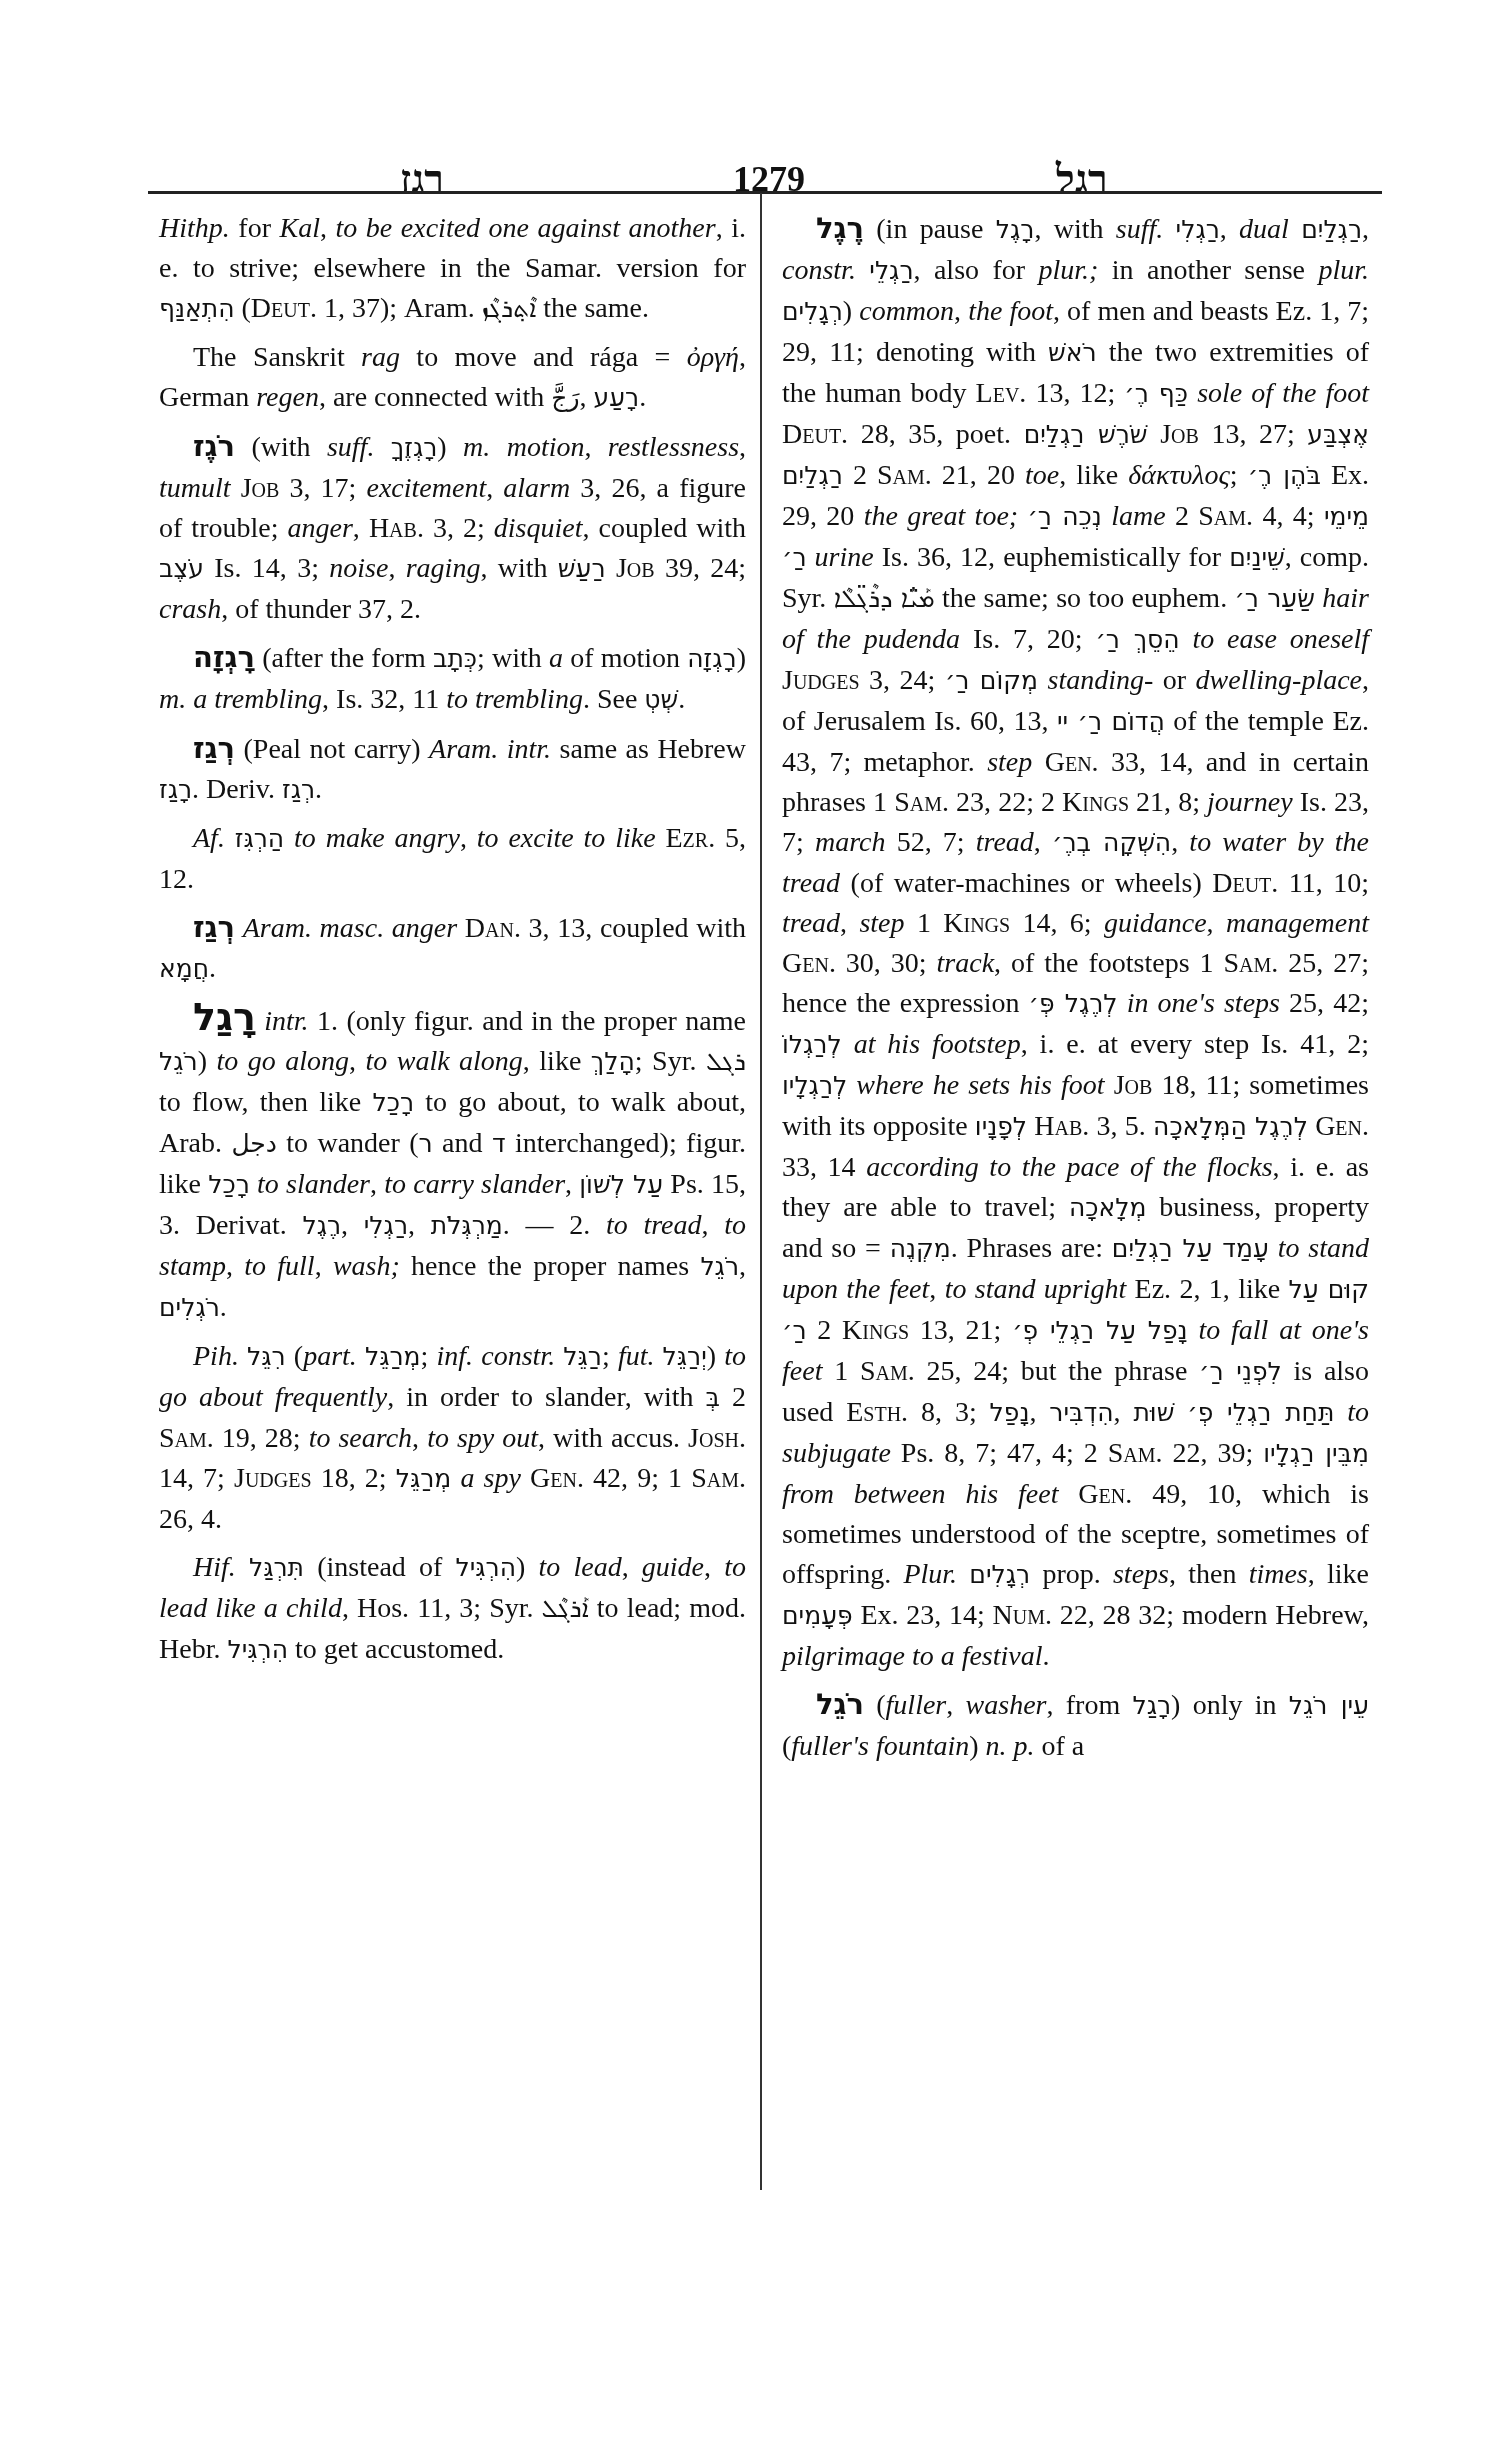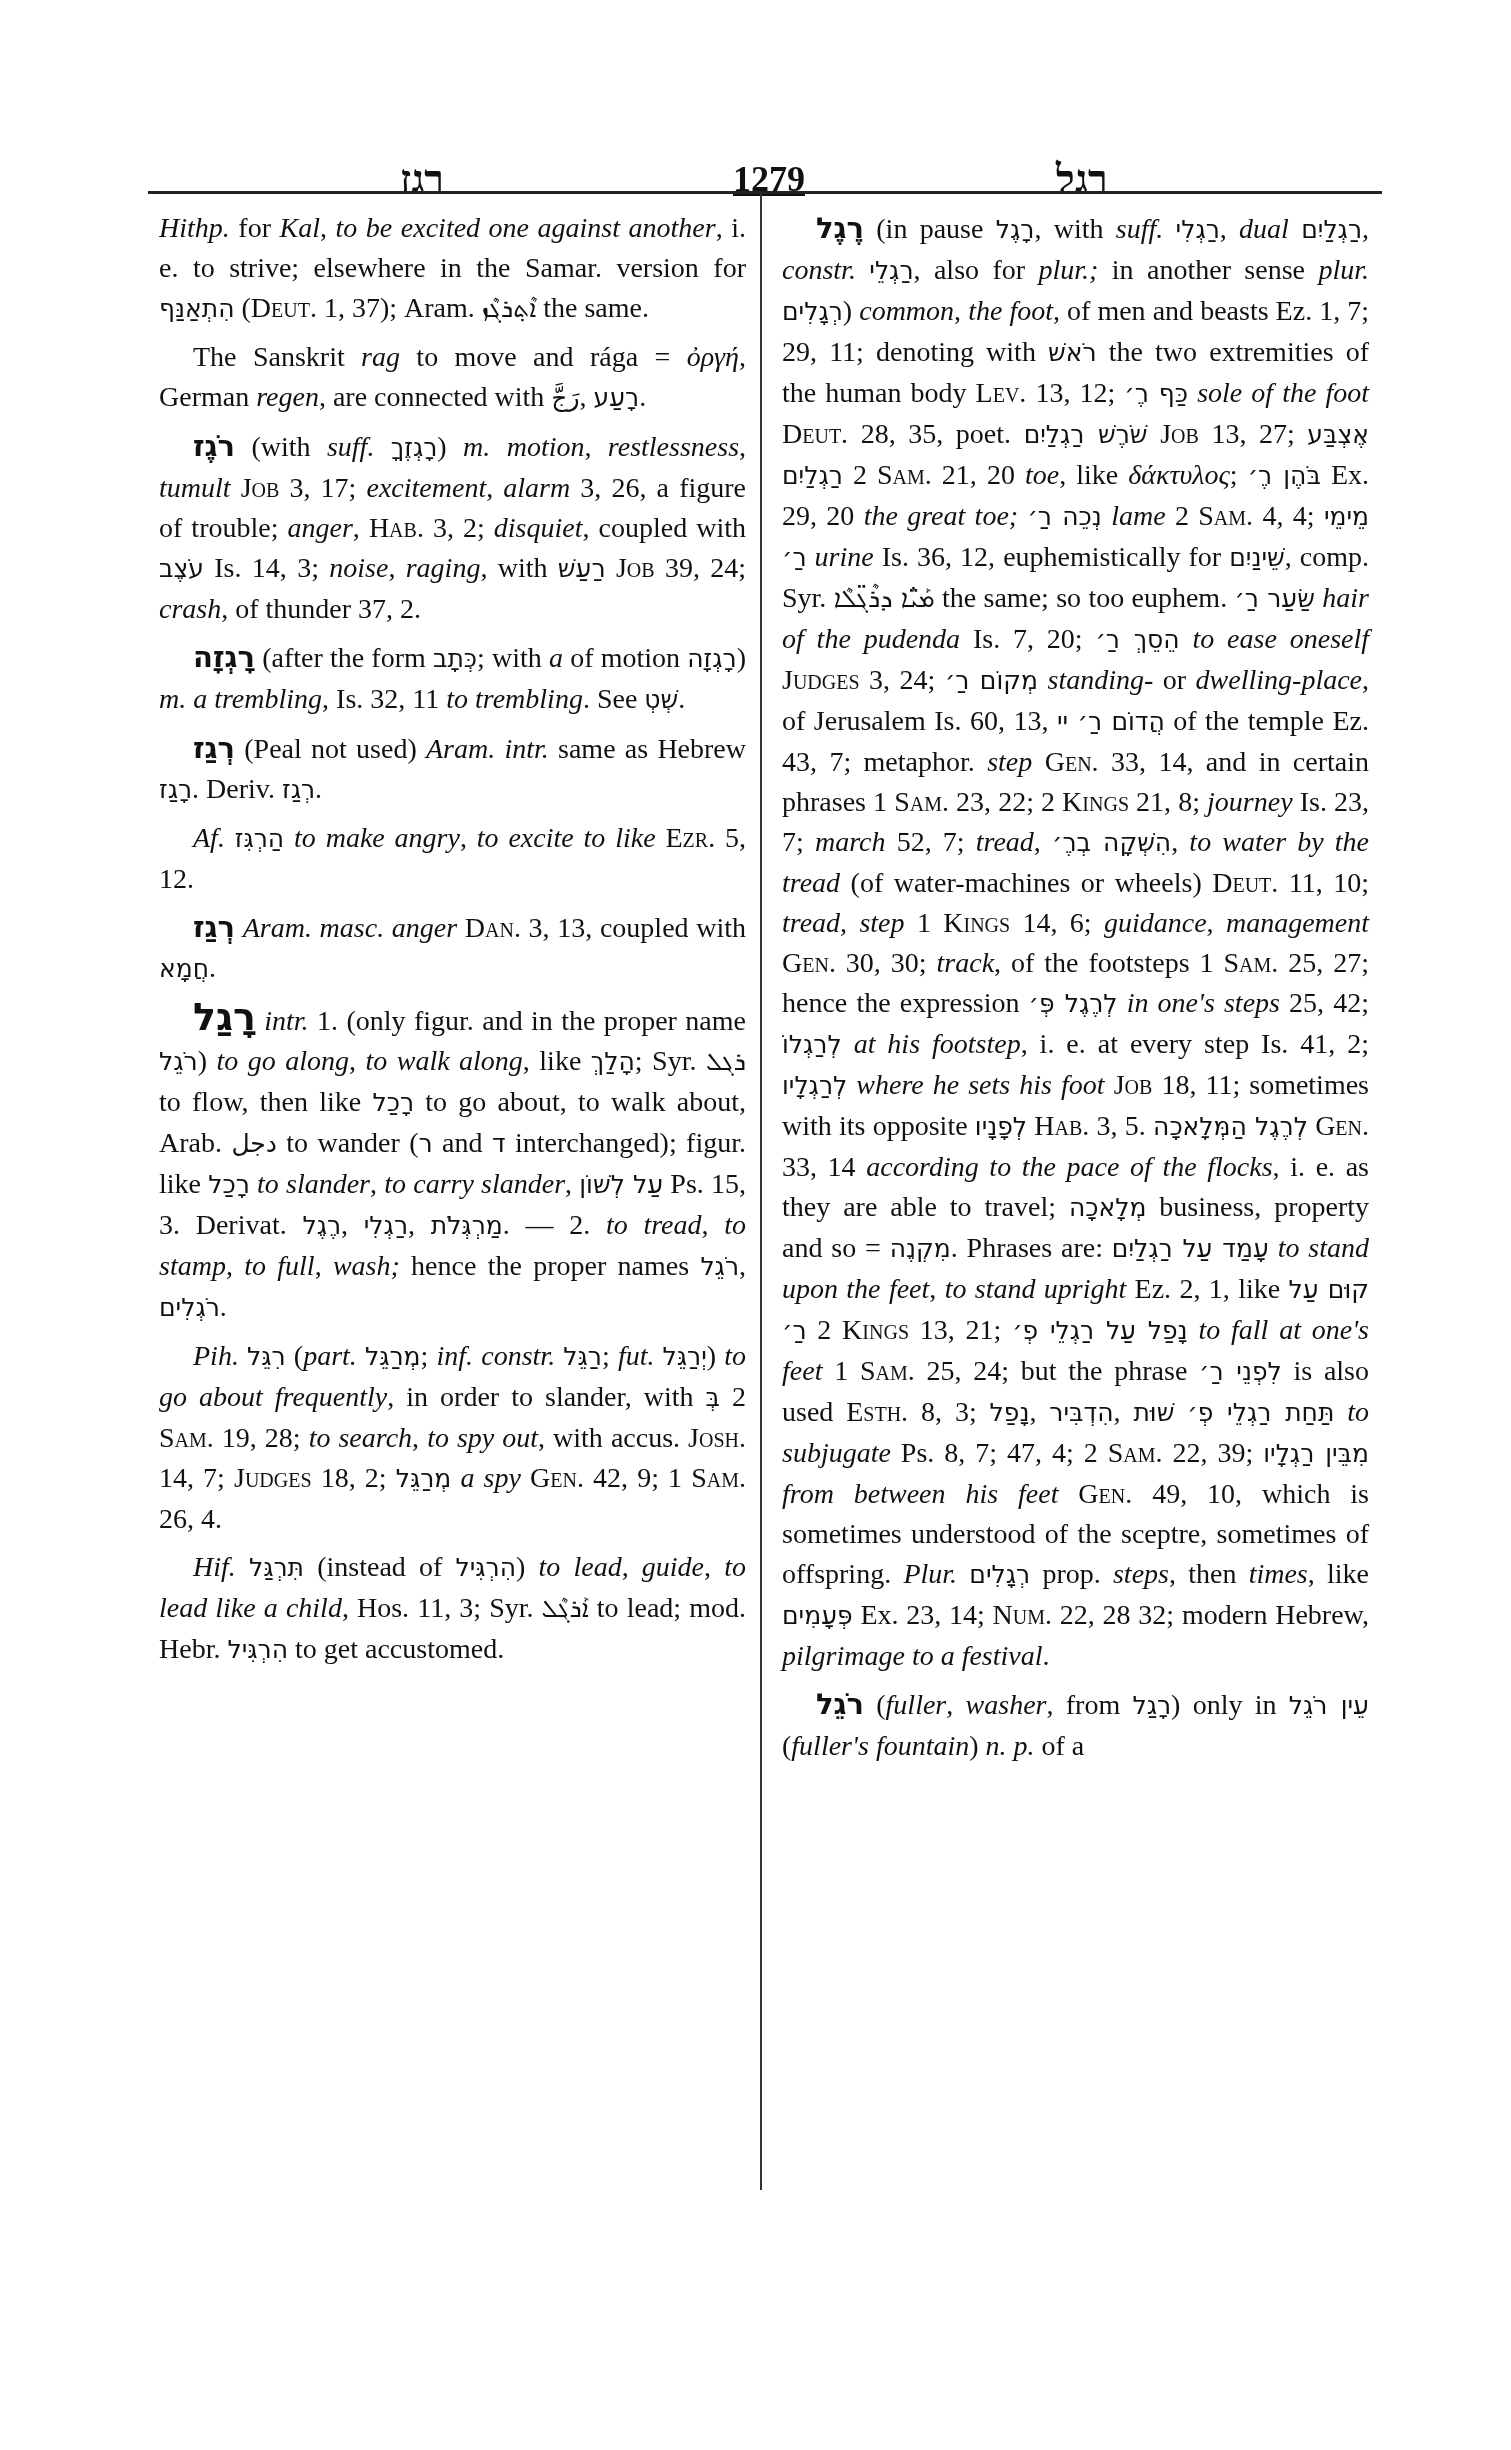--- a/index.html
+++ b/index.html
@@ -1,21 +1,21 @@
 <!DOCTYPE html>
 <html style="font-size:14.4px"><head>
 <meta charset="utf-8">
 <style>
   html, body { margin:0; padding:0; background:#ffffff; }
   body { width:1512px; height:2450px; position:relative; overflow:hidden;
          font-family:"DejaVu Serif","Liberation Serif",serif; color:#111; }
   .page-header { position:absolute; left:148px; top:113px; width:1232px; height:63px;margin-top:39px; }
   .hdr { position:absolute; top:0; font-size:40px; font-weight:bold; line-height:54px; }
   .hdr-left { left:252px; direction:rtl; }
-  .hdr-center { left:558px; width:126px; text-align:center; font-family:"Liberation Serif",serif; font-size:36px;text-decoration:underline; }
+  .hdr-center { left:558px; width:126px; text-align:center; font-family:"Liberation Serif",serif; font-size:36px; }
   .hdr-right { left:908px; direction:rtl; }
   .rule { position:absolute; left:148px; top:191px; width:1234px; height:2.7px; background:#222; }
   .col-rule { position:absolute; left:760px; top:193px; width:1.8px; height:1997px; background:#333; }
   .col { position:absolute; top:200px; width:603px; font-family:"Liberation Serif",serif;
          font-size:28px; line-height:40px; text-align:justify; }
   .col-left { left:151px; }
   .col-right { left:774px; }
   .entry { margin:8px; }
   .indent { text-indent:34px; }
   .entry .seg { }
@@ -35,21 +35,21 @@
   <span class="hdr hdr-right">רגל</span>
 </div>
 <div class="rule"></div>
 <div class="col-rule"></div>
 
 <div class="col col-left" id="col-left">
     <p class="entry"><span class="i">Hithp.</span><span class="seg"> for </span><span class="i">Kal</span><span class="seg">, </span><span class="i">to be excited one against another</span><span class="seg">, i. e. to strive; elsewhere in the Samar. version for </span><span class="heb">הִתְאַנַּף</span><span class="seg"> (</span><span class="sc">Deut.</span><span class="seg"> 1, 37); Aram. </span><span class="oth">ܐܶܬ݂ܪܓܶܙ</span><span class="seg"> the same.</span></p>
     <p class="entry indent"><span class="seg">The Sanskrit </span><span class="i">rag</span><span class="seg"> to move and rága = </span><span class="i">ὀργή</span><span class="seg">, German </span><span class="i">regen</span><span class="seg">, are connected with </span><span class="oth">رَجَّ</span><span class="seg">, </span><span class="heb">רָעַע</span><span class="seg">.</span></p>
     <p class="entry indent"><span class="hw">רֹגֶז</span><span class="seg"> (with </span><span class="i">suff.</span><span class="seg"> </span><span class="heb">רָגְזֶךָ</span><span class="seg">) </span><span class="i">m. motion</span><span class="seg">, </span><span class="i">restlessness</span><span class="seg">, </span><span class="i">tumult</span><span class="seg"> </span><span class="sc">Job</span><span class="seg"> 3, 17; </span><span class="i">excitement</span><span class="seg">, </span><span class="i">alarm</span><span class="seg"> 3, 26, a figure of trouble; </span><span class="i">anger</span><span class="seg">, </span><span class="sc">Hab.</span><span class="seg"> 3, 2; </span><span class="i">disquiet</span><span class="seg">, coupled with </span><span class="heb">עֹצֶב</span><span class="seg"> Is. 14, 3; </span><span class="i">noise</span><span class="seg">, </span><span class="i">raging</span><span class="seg">, with </span><span class="heb">רַעַשׁ</span><span class="seg"> </span><span class="sc">Job</span><span class="seg"> 39, 24; </span><span class="i">crash</span><span class="seg">, of thunder 37, 2.</span></p>
     <p class="entry indent"><span class="hw">רָגְזָה</span><span class="seg"> (after the form </span><span class="heb">כְּתָב</span><span class="seg">; with </span><span class="i">a</span><span class="seg"> of motion </span><span class="heb">רָגְזָה</span><span class="seg">) </span><span class="i">m. a trembling</span><span class="seg">, Is. 32, 11 </span><span class="i">to trembling</span><span class="seg">. See </span><span class="heb">שְׁטְ</span><span class="seg">.</span></p>
-    <p class="entry indent"><span class="hw">רְגַז</span><span class="seg"> (Peal not used) </span><span class="i">Aram. intr.</span><span class="seg"> same as Hebrew </span><span class="heb">רָגַז</span><span class="seg">. Deriv. </span><span class="heb">רְגַז</span><span class="seg">.</span></p>
+    <p class="entry indent"><span class="hw">רְגַז</span><span class="seg"> (Peal not carry) </span><span class="i">Aram. intr.</span><span class="seg"> same as Hebrew </span><span class="heb">רָגַז</span><span class="seg">. Deriv. </span><span class="heb">רְגַז</span><span class="seg">.</span></p>
     <p class="entry indent"><span class="i">Af.</span><span class="seg"> </span><span class="heb">הַרְגִּז</span><span class="seg"> </span><span class="i">to make angry</span><span class="seg">, </span><span class="i">to excite to like</span><span class="seg"> </span><span class="sc">Ezr.</span><span class="seg"> 5, 12.</span></p>
     <p class="entry indent"><span class="hw">רְגַז</span><span class="seg"> </span><span class="i">Aram. masc. anger</span><span class="seg"> </span><span class="sc">Dan.</span><span class="seg"> 3, 13, coupled with </span><span class="heb">חֲמָא</span><span class="seg">.</span></p>
     <p class="entry indent"><span class="hw hw-big">רָגַל</span><span class="seg"> </span><span class="i">intr.</span><span class="seg"> 1. (only figur. and in the proper name </span><span class="heb">רֹגֵל</span><span class="seg">) </span><span class="i">to go along</span><span class="seg">, </span><span class="i">to walk along</span><span class="seg">, like </span><span class="heb">הָלַךְ</span><span class="seg">; Syr. </span><span class="oth">ܪܓܠ</span><span class="seg"> to flow, then like </span><span class="heb">רָכַל</span><span class="seg"> to go about, to walk about, Arab. </span><span class="oth">دجل</span><span class="seg"> to wander (</span><span class="heb">ר</span><span class="seg"> and </span><span class="heb">ד</span><span class="seg"> interchanged); figur. like </span><span class="heb">רָכַל</span><span class="seg"> </span><span class="i">to slander</span><span class="seg">, </span><span class="i">to carry slander</span><span class="seg">, </span><span class="heb">עַל לְשׁוֹן</span><span class="seg"> Ps. 15, 3. Derivat. </span><span class="heb">רֶגֶל</span><span class="seg">, </span><span class="heb">רַגְלִי</span><span class="seg">, </span><span class="heb">מַרְגְּלֹת</span><span class="seg">. — 2. </span><span class="i">to tread</span><span class="seg">, </span><span class="i">to stamp</span><span class="seg">, </span><span class="i">to full</span><span class="seg">, </span><span class="i">wash;</span><span class="seg"> hence the proper names </span><span class="heb">רֹגֵל</span><span class="seg">, </span><span class="heb">רֹגְלִים</span><span class="seg">.</span></p>
     <p class="entry indent"><span class="i">Pih.</span><span class="seg"> </span><span class="heb">רִגֵּל</span><span class="seg"> (</span><span class="i">part.</span><span class="seg"> </span><span class="heb">מְרַגֵּל</span><span class="seg">; </span><span class="i">inf. constr.</span><span class="seg"> </span><span class="heb">רַגֵּל</span><span class="seg">; </span><span class="i">fut.</span><span class="seg"> </span><span class="heb">יְרַגֵּל</span><span class="seg">) </span><span class="i">to go about frequently</span><span class="seg">, in order to slander, with </span><span class="heb">בְּ</span><span class="seg"> 2 </span><span class="sc">Sam.</span><span class="seg"> 19, 28; </span><span class="i">to search</span><span class="seg">, </span><span class="i">to spy out</span><span class="seg">, with accus. </span><span class="sc">Josh.</span><span class="seg"> 14, 7; </span><span class="sc">Judges</span><span class="seg"> 18, 2; </span><span class="heb">מְרַגֵּל</span><span class="seg"> </span><span class="i">a spy</span><span class="seg"> </span><span class="sc">Gen.</span><span class="seg"> 42, 9; 1 </span><span class="sc">Sam.</span><span class="seg"> 26, 4.</span></p>
     <p class="entry indent"><span class="i">Hif.</span><span class="seg"> </span><span class="heb">תִּרְגַּל</span><span class="seg"> (instead of </span><span class="heb">הִרְגִּיל</span><span class="seg">) </span><span class="i">to lead</span><span class="seg">, </span><span class="i">guide</span><span class="seg">, </span><span class="i">to lead like a child</span><span class="seg">, Hos. 11, 3; Syr. </span><span class="oth">ܐܰܪܓܶܠ</span><span class="seg"> to lead; mod. Hebr. </span><span class="heb">הִרְגִּיל</span><span class="seg"> to get accustomed.</span></p>
   </div>
 <div class="col col-right" id="col-right">
     <p class="entry indent"><span class="hw">רֶגֶל</span><span class="seg"> (in pause </span><span class="heb">רָגֶל</span><span class="seg">, with </span><span class="i">suff.</span><span class="seg"> </span><span class="heb">רַגְלִי</span><span class="seg">, </span><span class="i">dual</span><span class="seg"> </span><span class="heb">רַגְלַיִם</span><span class="seg">, </span><span class="i">constr.</span><span class="seg"> </span><span class="heb">רַגְלֵי</span><span class="seg">, also for </span><span class="i">plur.;</span><span class="seg"> in another sense </span><span class="i">plur.</span><span class="seg"> </span><span class="heb">רְגָלִים</span><span class="seg">) </span><span class="i">common</span><span class="seg">, </span><span class="i">the foot</span><span class="seg">, of men and beasts Ez. 1, 7; 29, 11; denoting with </span><span class="heb">רֹאשׁ</span><span class="seg"> the two extremities of the human body </span><span class="sc">Lev.</span><span class="seg"> 13, 12; </span><span class="heb">כַּף רֶ׳</span><span class="seg"> </span><span class="i">sole of the foot</span><span class="seg"> </span><span class="sc">Deut.</span><span class="seg"> 28, 35, poet. </span><span class="heb">שֹׁרֶשׁ רַגְלַיִם</span><span class="seg"> </span><span class="sc">Job</span><span class="seg"> 13, 27; </span><span class="heb">אֶצְבַּע רַגְלַיִם</span><span class="seg"> 2 </span><span class="sc">Sam.</span><span class="seg"> 21, 20 </span><span class="i">toe</span><span class="seg">, like </span><span class="i">δάκτυλος</span><span class="seg">; </span><span class="heb">בֹּהֶן רֶ׳</span><span class="seg"> Ex. 29, 20 </span><span class="i">the great toe;</span><span class="seg"> </span><span class="heb">נְכֵה רַ׳</span><span class="seg"> </span><span class="i">lame</span><span class="seg"> 2 </span><span class="sc">Sam.</span><span class="seg"> 4, 4; </span><span class="heb">מֵימֵי רַ׳</span><span class="seg"> </span><span class="i">urine</span><span class="seg"> Is. 36, 12, euphemistically for </span><span class="heb">שֵׁינַיִם</span><span class="seg">, comp. Syr. </span><span class="oth">ܡܰܝ̈ܳܐ ܕܪܶܓ̈ܠܶܐ</span><span class="seg"> the same; so too euphem. </span><span class="heb">שַׂעַר רַ׳</span><span class="seg"> </span><span class="i">hair of the pudenda</span><span class="seg"> Is. 7, 20; </span><span class="heb">הֵסֵךְ רַ׳</span><span class="seg"> </span><span class="i">to ease oneself</span><span class="seg"> </span><span class="sc">Judges</span><span class="seg"> 3, 24; </span><span class="heb">מְקוֹם רַ׳</span><span class="seg"> </span><span class="i">standing-</span><span class="seg"> or </span><span class="i">dwelling-place</span><span class="seg">, of Jerusalem Is. 60, 13, </span><span class="heb">הֲדוֹם רַ׳ יי</span><span class="seg"> of the temple Ez. 43, 7; metaphor. </span><span class="i">step</span><span class="seg"> </span><span class="sc">Gen.</span><span class="seg"> 33, 14, and in certain phrases 1 </span><span class="sc">Sam.</span><span class="seg"> 23, 22; 2 </span><span class="sc">Kings</span><span class="seg"> 21, 8; </span><span class="i">journey</span><span class="seg"> Is. 23, 7; </span><span class="i">march</span><span class="seg"> 52, 7; </span><span class="i">tread</span><span class="seg">, </span><span class="heb">הִשְׁקָה בְרֶ׳</span><span class="seg">, </span><span class="i">to water by the tread</span><span class="seg"> (of water-machines or wheels) </span><span class="sc">Deut.</span><span class="seg"> 11, 10; </span><span class="i">tread</span><span class="seg">, </span><span class="i">step</span><span class="seg"> 1 </span><span class="sc">Kings</span><span class="seg"> 14, 6; </span><span class="i">guidance</span><span class="seg">, </span><span class="i">management</span><span class="seg"> </span><span class="sc">Gen.</span><span class="seg"> 30, 30; </span><span class="i">track</span><span class="seg">, of the footsteps 1 </span><span class="sc">Sam.</span><span class="seg"> 25, 27; hence the expression </span><span class="heb">לְרֶגֶל פְּ׳</span><span class="seg"> </span><span class="i">in one's steps</span><span class="seg"> 25, 42; </span><span class="heb">לְרַגְלוֹ</span><span class="seg"> </span><span class="i">at his footstep</span><span class="seg">, i. e. at every step Is. 41, 2; </span><span class="heb">לְרַגְלָיו</span><span class="seg"> </span><span class="i">where he sets his foot</span><span class="seg"> </span><span class="sc">Job</span><span class="seg"> 18, 11; sometimes with its opposite </span><span class="heb">לְפָנָיו</span><span class="seg"> </span><span class="sc">Hab.</span><span class="seg"> 3, 5. </span><span class="heb">לְרֶגֶל הַמְּלָאכָה</span><span class="seg"> </span><span class="sc">Gen.</span><span class="seg"> 33, 14 </span><span class="i">according to the pace of the flocks</span><span class="seg">, i. e. as they are able to travel; </span><span class="heb">מְלָאכָה</span><span class="seg"> business, property and so = </span><span class="heb">מִקְנֶה</span><span class="seg">. Phrases are: </span><span class="heb">עָמַד עַל רַגְלַיִם</span><span class="seg"> </span><span class="i">to stand upon the feet</span><span class="seg">, </span><span class="i">to stand upright</span><span class="seg"> Ez. 2, 1, like </span><span class="heb">קוּם עַל רַ׳</span><span class="seg"> 2 </span><span class="sc">Kings</span><span class="seg"> 13, 21; </span><span class="heb">נָפַל עַל רַגְלֵי פְ׳</span><span class="seg"> </span><span class="i">to fall at one's feet</span><span class="seg"> 1 </span><span class="sc">Sam.</span><span class="seg"> 25, 24; but the phrase </span><span class="heb">לִפְנֵי רַ׳</span><span class="seg"> is also used </span><span class="sc">Esth.</span><span class="seg"> 8, 3; </span><span class="heb">נָפַל</span><span class="seg">, </span><span class="heb">הִדְבִּיר</span><span class="seg">, </span><span class="heb">שׁוּת</span><span class="seg"> </span><span class="heb">תַּחַת רַגְלֵי פְ׳</span><span class="seg"> </span><span class="i">to subjugate</span><span class="seg"> Ps. 8, 7; 47, 4; 2 </span><span class="sc">Sam.</span><span class="seg"> 22, 39; </span><span class="heb">מִבֵּין רַגְלָיו</span><span class="seg"> </span><span class="i">from between his feet</span><span class="seg"> </span><span class="sc">Gen.</span><span class="seg"> 49, 10, which is sometimes understood of the sceptre, sometimes of offspring. </span><span class="i">Plur.</span><span class="seg"> </span><span class="heb">רְגָלִים</span><span class="seg"> prop. </span><span class="i">steps</span><span class="seg">, then </span><span class="i">times</span><span class="seg">, like </span><span class="heb">פְּעָמִים</span><span class="seg"> Ex. 23, 14; </span><span class="sc">Num.</span><span class="seg"> 22, 28 32; modern Hebrew, </span><span class="i">pilgrimage to a festival</span><span class="seg">.</span></p>
     <p class="entry indent"><span class="hw">רֹגֵל</span><span class="seg"> (</span><span class="i">fuller</span><span class="seg">, </span><span class="i">washer</span><span class="seg">, from </span><span class="heb">רָגַל</span><span class="seg">) only in </span><span class="heb">עֵין רֹגֵל</span><span class="seg"> (</span><span class="i">fuller's fountain</span><span class="seg">) </span><span class="i">n. p.</span><span class="seg"> of a</span></p>
   </div>

